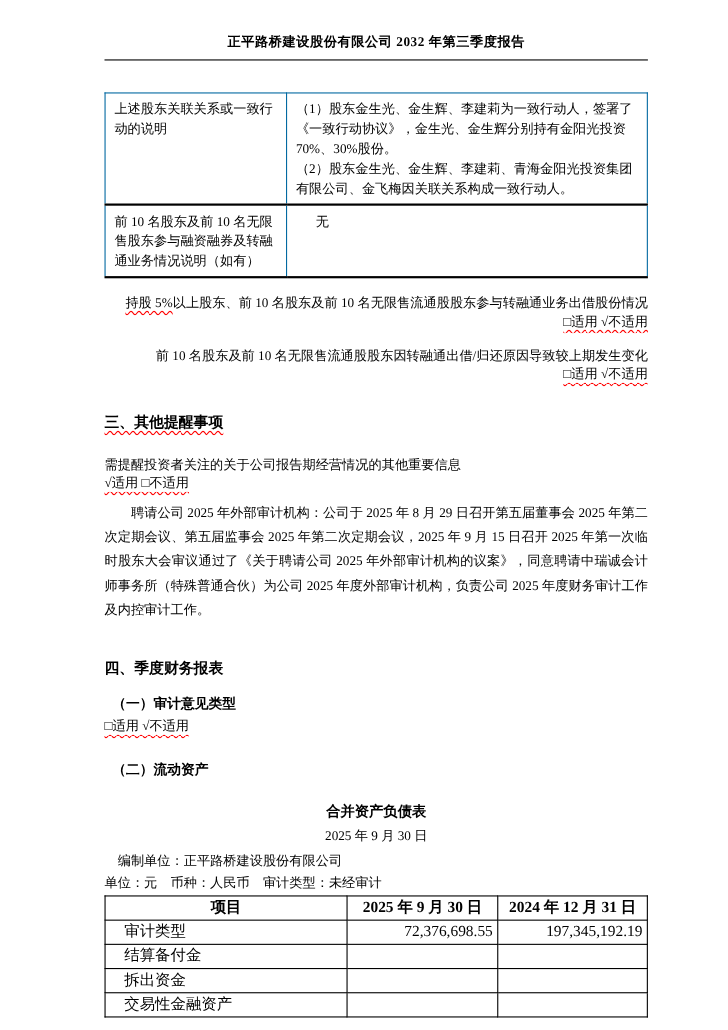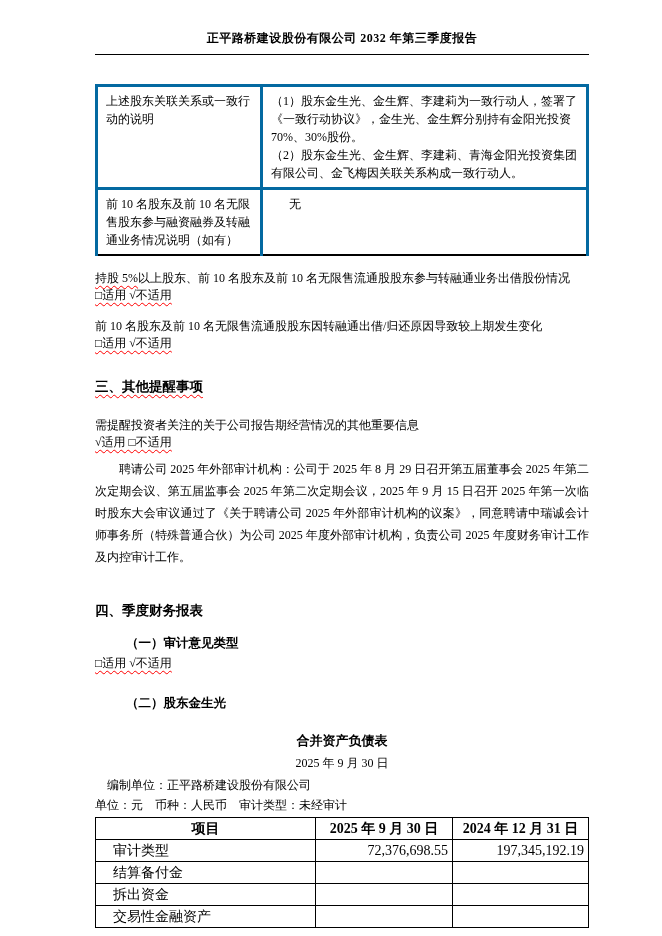--- a/index.html
+++ b/index.html
@@ -19,47 +19,47 @@
     padding-bottom: 7px;
     border-bottom: 1px solid #000;
     letter-spacing: 0.5px;
   }
 
   .body { margin: 0 73px 0 95px; font-size: 12px; }
 
   
   .rel-table { width: 100%; border-collapse: collapse; margin-top: 29px; table-layout: fixed; }
   .rel-table td {
-    border: 3px solid #0369a1;
+    border: 1px solid #0369a1;
     vertical-align: top;
     padding: 5px 8px;
     line-height: 18px;
     font-size: 12px;
   }
   .rel-table tr.r1 td { border-bottom: 2.5px solid #000; }
   .rel-table tr.r2 td { border-bottom: 2.5px solid #000; }
   .rel-table .label-cell { width: 165px; }
   .rel-table .r2 .value-cell { padding-left: 26px; }
   .rel-table .value-cell p { margin: 0; }
 
   
-  .stmt { margin-top: 14px; line-height: 17px; }
+  .stmt { margin-top: 14px; line-height: 17px; text-align: right; }
   .opts { line-height: 17px; }
 
   .sec-title { margin-top: 26px; font-size: 13.5px; font-weight: bold; }
   .intro { margin-top: 21px; line-height: 17px; }
   .para {
     margin-top: 7px;
     line-height: 22px;
     text-indent: 24px;
     text-align: justify;
   }
 
   .sec4-title { margin-top: 34px; font-size: 13.5px; font-weight: bold; }
-  .sub-title { margin-top: 15px; font-weight: bold; font-size: 12.5px; padding-left: 7px; margin-left: 24px; }
+  .sub-title { margin-top: 15px; font-weight: bold; font-size: 12.5px; padding-left: 7px; }
   .sub-opts { margin-top: 3px; line-height: 17px; }
   .sub-title.second { margin-top: 23px; }
 
   .bs-title { text-align: center; font-weight: bold; font-size: 13px; margin-top: 20px; }
   .bs-date { text-align: center; margin-top: 5px; }
   .prepared { margin-top: 5px; margin-left: 12px; }
   .meta { text-align: left; margin-top: 3px; }
 
   
   .bs-table { width: 100%; border-collapse: collapse; margin-top: 3px; table-layout: fixed; }
@@ -123,21 +123,21 @@
     </div>
 
     <div class="sec-title"><span class="sp">三、其他提醒事项</span></div>
     <div class="intro">需提醒投资者关注的关于公司报告期经营情况的其他重要信息</div>
     <div class="opts sp">√适用 □不适用</div>
     <div class="para">聘请公司 2025 年外部审计机构：公司于 2025 年 8 月 29 日召开第五届董事会 2025 年第二次定期会议、第五届监事会 2025 年第二次定期会议，2025 年 9 月 15 日召开 2025 年第一次临时股东大会审议通过了《关于聘请公司 2025 年外部审计机构的议案》，同意聘请中瑞诚会计师事务所（特殊普通合伙）为公司 2025 年度外部审计机构，负责公司 2025 年度财务审计工作及内控审计工作。</div>
 
     <div class="sec4-title">四、季度财务报表</div>
     <div class="sub-title">（一）审计意见类型</div>
     <div class="sub-opts sp">□适用 √不适用</div>
-    <div class="sub-title second">（二）股东金生光</div>
+    <div class="sub-title second">（二）流动资产</div>
 
     <div class="bs-title">合并资产负债表</div>
     <div class="bs-date">2025 年 9 月 30 日</div>
     <div class="prepared">编制单位：正平路桥建设股份有限公司</div>
     <div class="meta">单位：元　币种：人民币　审计类型：未经审计</div>
 
     <table class="bs-table">
       <colgroup>
           <col style="width:220px">
           <col style="width:137px">

